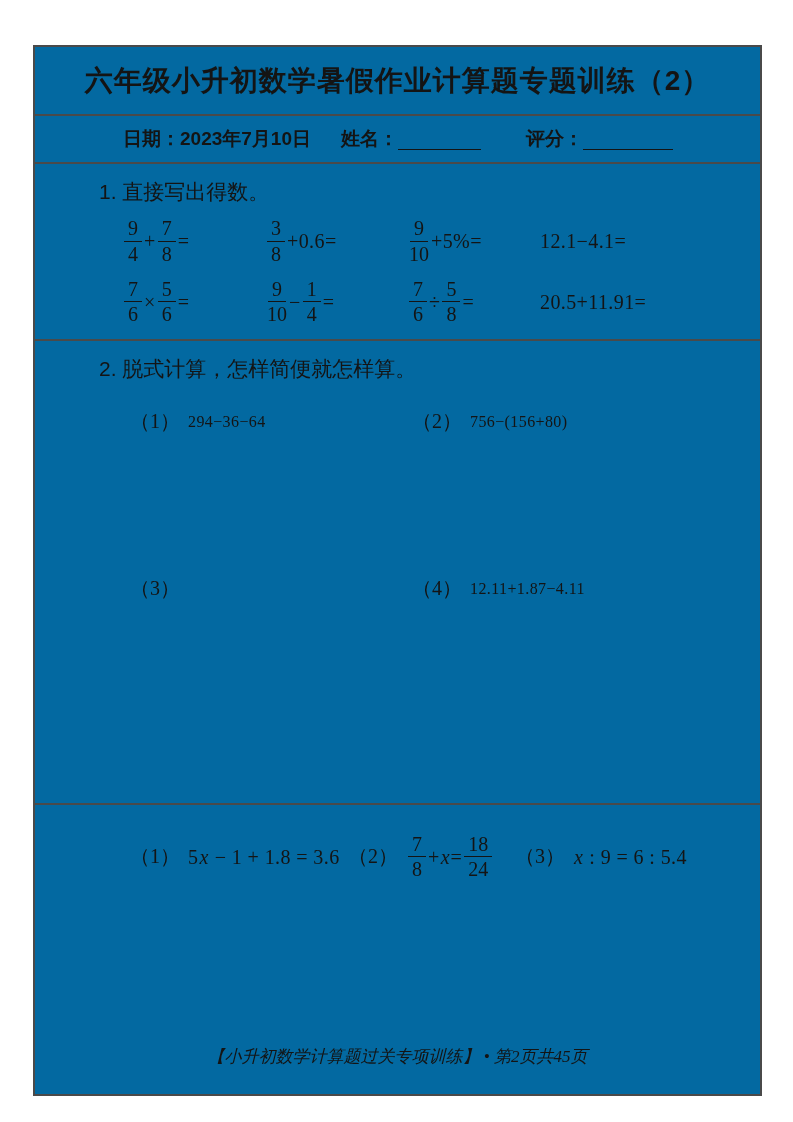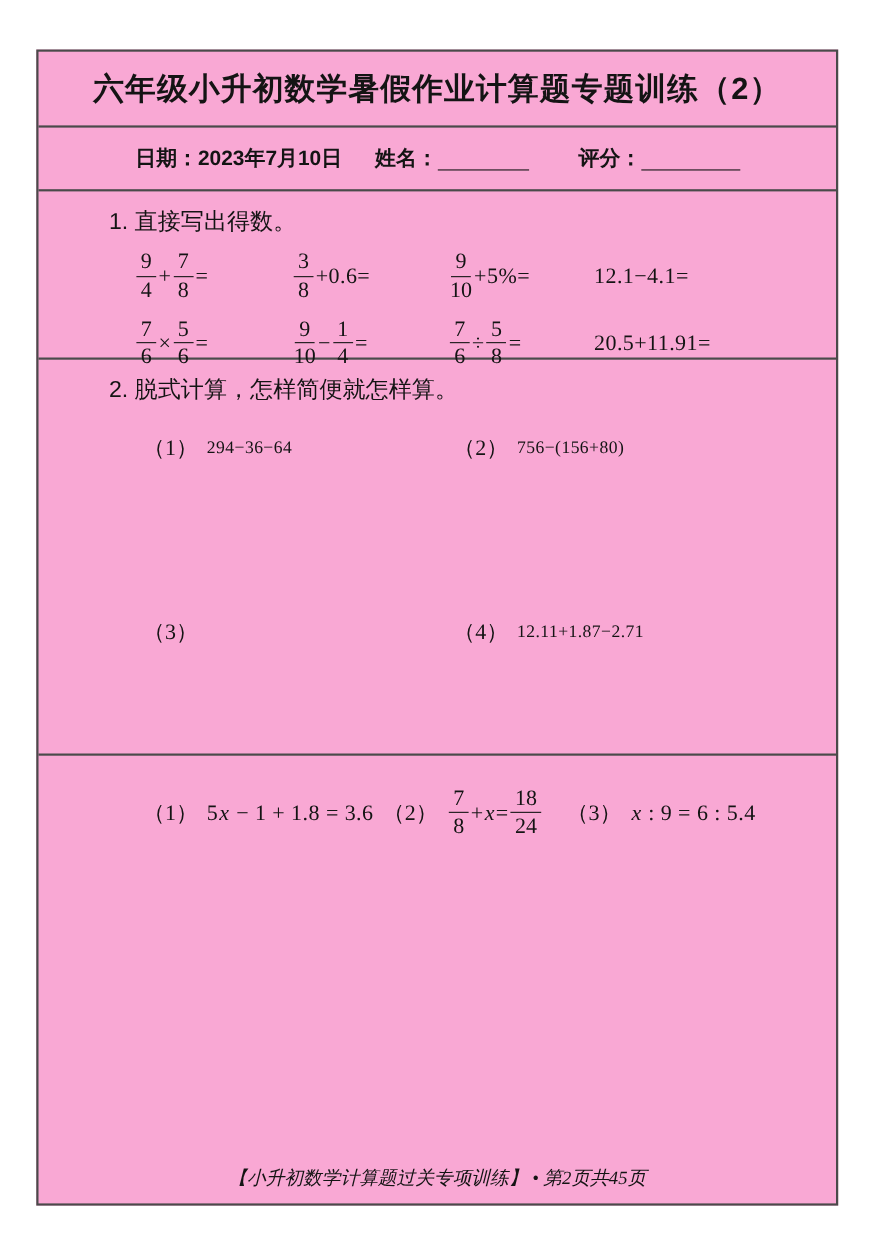--- a/index.html
+++ b/index.html
@@ -12,55 +12,55 @@
     background:#ffffff;
     font-family:"Liberation Serif", serif;
     color:var(--ink);
   }
   .sheet{
     position:absolute;left:33px;top:45px;
     width:729px;height:1051px;
     border:2px solid var(--border);
     box-sizing:border-box;
     display:flex;flex-direction:column;
-    background:#f9a8d4;
+    background:#0369a1;
   }
   .row-title{
     height:69px;box-sizing:border-box;
     border-bottom:2px solid var(--border);
     display:flex;align-items:center;justify-content:center;
   }
   .doc-title{
     font-family:"Liberation Sans", sans-serif;
     font-weight:700;font-size:28px;letter-spacing:1px;
   }
   .row-meta{
-    height:58px;box-sizing:border-box;
+    height:48px;box-sizing:border-box;
     border-bottom:2px solid var(--border);
     display:flex;align-items:center;
     padding-left:88px;
     font-family:"Liberation Sans", sans-serif;
     font-weight:700;font-size:19px;
   }
   .meta-gap1{width:30px}
   .meta-gap2{width:45px}
   .blank{
     display:inline-block;height:20px;
     border-bottom:1.5px solid var(--ink);
     vertical-align:baseline;
   }
   .blank.name{width:83px}
   .blank.score{width:90px}
   .section{
     box-sizing:border-box;
     border-bottom:2px solid var(--border);
     padding-left:64px;padding-top:14px;
   }
-  .sec1{height:153px}
-  .sec2{height:360px}
+  .sec1{height:177px}
+  .sec2{height:464px}
   .sec3{flex:1;border-bottom:none;position:relative}
   .sec-heading{
     font-family:"Liberation Sans", sans-serif;
     font-weight:500;font-size:21px;line-height:1.3;
   }
   
   .mrow{display:flex;align-items:center}
   .mcell{display:flex;align-items:center}
   .mt,.mi{font-size:20px;line-height:1.2;white-space:pre}
   .mi{font-style:italic;padding:0 1px}
@@ -89,21 +89,21 @@
   .s2-row.r2{margin-top:140px}
   .s2-row .col1{width:282px}
   .p-item{display:flex;align-items:center}
   .p-label{font-size:20px;margin-right:8px;white-space:pre}
   .p-expr{font-size:16px;letter-spacing:0.4px;white-space:pre}
   
   .s3-probs{display:flex;align-items:center;padding-left:31px;margin-top:14px}
   .s3-probs .q1{width:218px}
   .s3-probs .q2{width:167px}
   .page-footer{
-    position:absolute;left:0;right:0;bottom:12px;
+    position:absolute;left:0;right:0;bottom:26px;
     text-align:center;
     font-family:"Liberation Serif", serif;
     font-style:italic;font-size:17px;
   }
 </style>
 </head>
 <body>
 
 <div class="sheet">
 
@@ -211,21 +211,21 @@
           <span class="p-label">（2）</span>
           <span class="p-expr">756−(156+80)</span>
         </div>
       </div>
       <div class="s2-row r2">
         <div class="p-item col1">
           <span class="p-label">（3）</span>
         </div>
         <div class="p-item">
           <span class="p-label">（4）</span>
-          <span class="p-expr">12.11+1.87−2.71</span>
+          <span class="p-expr">12.11+1.87−4.11</span>
         </div>
       </div>
     </div>
   </div>
 
   <div class="section sec3">
     <div class="s3-probs">
       <div class="p-item q1">
         <span class="p-label">（1）</span>
         <span class="mrow">

